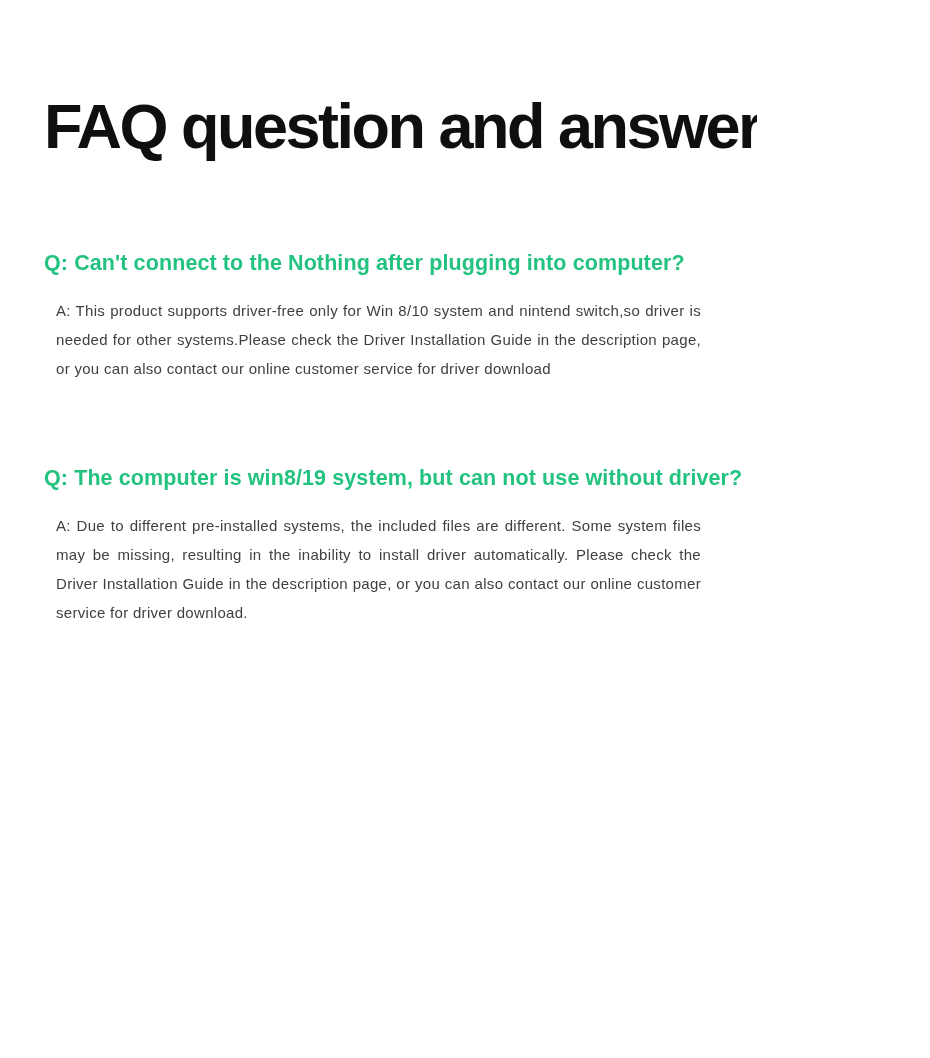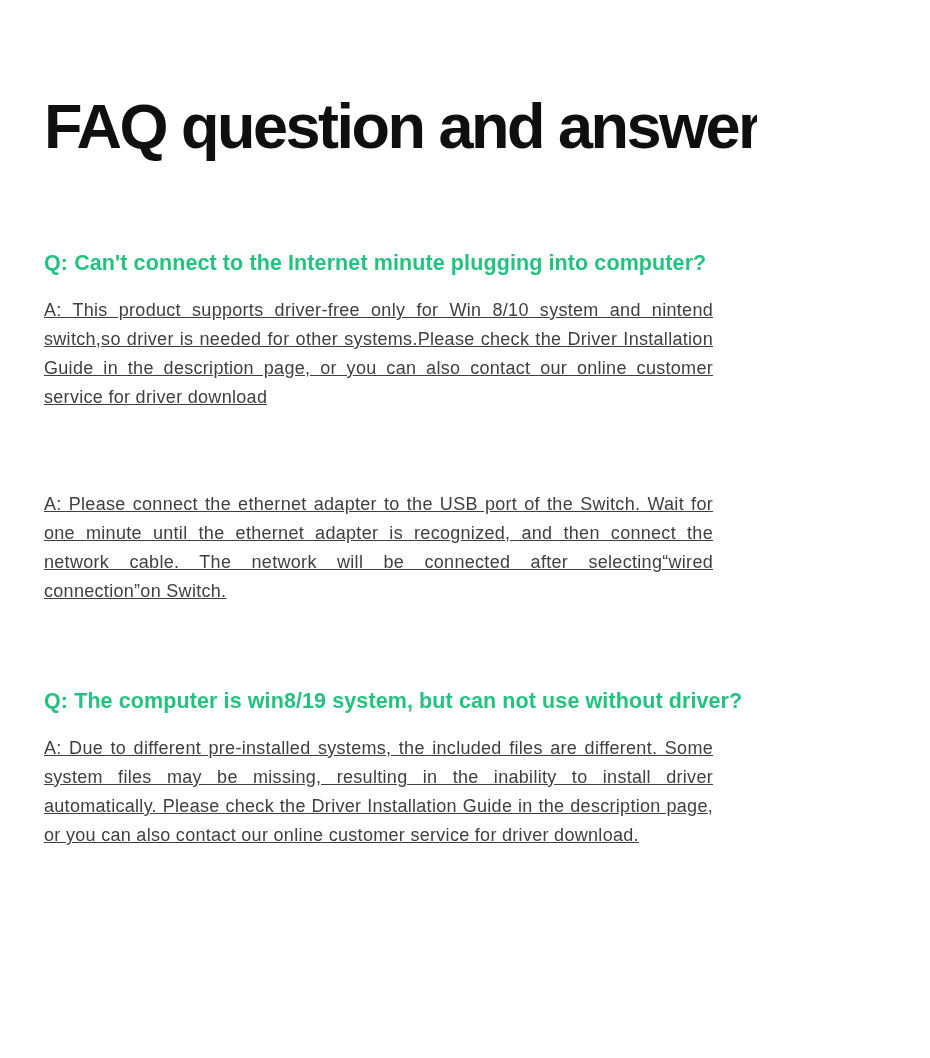--- a/index.html
+++ b/index.html
@@ -35,41 +35,39 @@
     font-weight: bold;
     letter-spacing: 0.1px;
     color: var(--question, #23c27f);
     white-space: nowrap;
   }
   .faq:nth-of-type(2) .question {
     white-space: normal;
     max-width: 730px;
   }
   .answer {
-    margin: 0;
-    font-size: 18px;
+    margin: 12px;
+    font-size: 15px;
     line-height: 29px;
     letter-spacing: 0.3px;
     color: var(--answer, #3f3f3f);
     text-align: justify;
-    text-decoration: underline;
   }
 </style>
 </head>
 <body>
 
 <div class="page">
   <h1 class="page-title">FAQ question and answer</h1>
 
   <section class="faq">
-    <h2 class="question">Q: Can't connect to the Internet minute plugging into computer?</h2>
+    <h2 class="question">Q: Can't connect to the Nothing after plugging into computer?</h2>
     <p class="answer">A: This product supports driver-free only for Win 8/10 system and nintend switch,so driver is needed for other systems.Please check the Driver Installation Guide in the description page, or you can also contact our online customer service for driver download</p>
   </section>
 
   <section class="faq">
-    <p class="answer">A: Please connect the ethernet adapter to the USB port of the Switch. Wait for one minute until the ethernet adapter is recognized, and then connect the network cable. The network will be connected after selecting“wired connection”on Switch.</p>
   </section>
 
   <section class="faq">
     <h2 class="question">Q: The computer is win8/19 system, but can not use without driver?</h2>
     <p class="answer">A: Due to different pre-installed systems, the included files are different. Some system files may be missing, resulting in the inability to install driver automatically. Please check the Driver Installation Guide in the description page, or you can also contact our online customer service for driver download.</p>
   </section>
 </div>
 
 </body></html>

